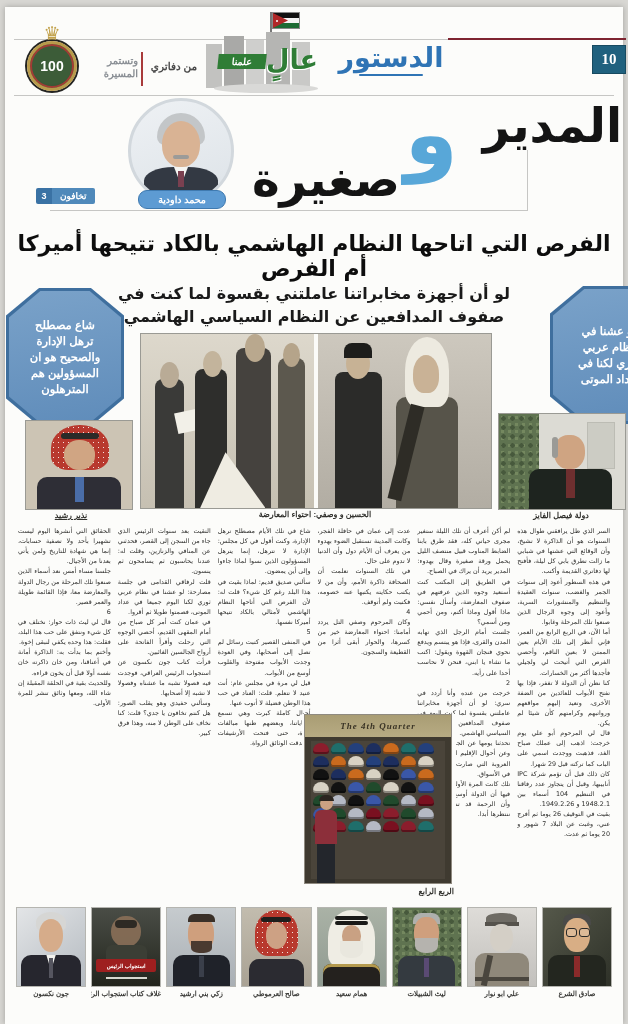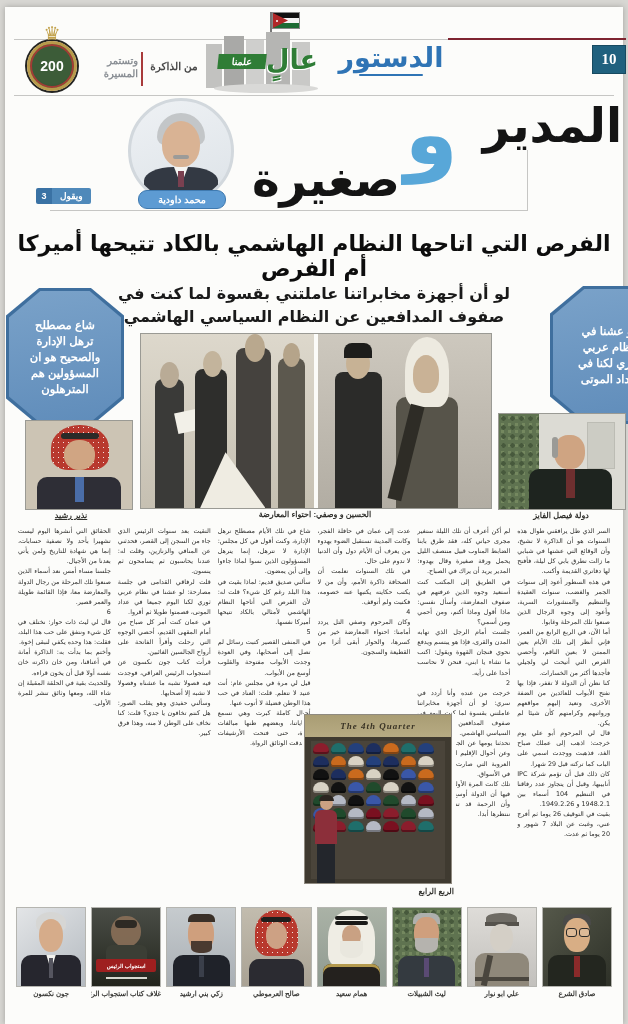--- a/index.html
+++ b/index.html
@@ -109,29 +109,29 @@
     <div class="abs" style="left:6px;top:36px;width:16px;height:44px;background:#c2c2c0;"></div>
     <div class="abs" style="left:24px;top:28px;width:20px;height:52px;background:#a9a9a7;"></div>
     <div class="abs" style="left:46px;top:32px;width:18px;height:48px;background:#cfcfcd;"></div>
     <div class="abs" style="left:66px;top:24px;width:24px;height:56px;background:#b5b5b3;"></div>
     <div class="abs" style="left:92px;top:34px;width:18px;height:46px;background:#c9c9c7;"></div>
     <div class="abs" style="left:14px;top:76px;width:104px;height:9px;background:#d9d9d7;border-radius:50%;"></div>
     <div class="abs" style="left:18px;top:46px;width:48px;height:15px;background:#2f7d36;transform:skewX(-6deg);display:flex;align-items:center;justify-content:center;color:#fff;font:bold 9.5px 'Liberation Sans',sans-serif;direction:rtl;">علمنا</div>
     <div class="abs" style="left:66px;top:36px;font:bold 27px 'DejaVu Sans',sans-serif;color:#2f7d36;text-shadow:1px 1px 0 #fff, -1px 1px 0 #fff;direction:rtl;">عالٍ</div>
   </div>
 
-  <div class="from-memory">من الذاكرة</div>
+  <div class="from-memory">من دفاتري</div>
   <div class="vbar"></div>
   <div class="march">وتستمر
 المسيرة</div>
 
   <div class="centennial">
     <div class="crown">♛</div>
     <div class="ring">
-        <span>200</span>
+        <span>100</span>
       </div>
   </div>
 
   <div class="rule" style="left:14px;top:95px;width:600px;"></div>
 
   <div class="abs" style="left:250px;top:102px;width:372px;height:106px;">
     <div class="title-part" style="top:0;right:0;">المدير</div>
     <div class="title-waw" style="top:-6px;right:164px;">و</div>
     <div class="title-part" style="top:54px;right:222px;">صغيرة</div>
   </div>
@@ -143,21 +143,21 @@
     <div class="abs" style="left:31px;top:20px;width:38px;height:46px;background:#d9b394;border-radius:50% 50% 46% 46%;"></div>
     <div class="abs" style="left:42px;top:54px;width:16px;height:4px;background:#9b9b99;border-radius:2px;"></div>
     <div class="abs" style="left:13px;top:66px;width:74px;height:34px;background:#333943;border-radius:40% 40% 0 0;"></div>
     <div class="abs" style="left:43px;top:66px;width:14px;height:18px;background:#f5f5f2;clip-path:polygon(0 0,100% 0,50% 100%);"></div>
     <div class="abs" style="left:47px;top:70px;width:6px;height:16px;background:#7a4050;"></div>
   </div>
   <div class="name-badge">محمد داودية</div>
 
   <div class="episode">
     <div class="num">3</div>
-    <div class="lbl">ويقول</div>
+    <div class="lbl">تخافون</div>
   </div>
 
   <h1 class="headline" style="margin:0;">الفرص التي اتاحها النظام الهاشمي بالكاد تتيحها أميركا أم الفرص</h1>
   <div class="subheadline">لو أن أجهزة مخابراتنا عاملتني بقسوة لما كنت في
 صفوف المدافعين عن النظام السياسي الهاشمي</div>
 
   <div class="octa" style="left:504px;top:286px;margin-left:46px;">
     <div class="inner">
         <div class="txt">لو عشنا في
 نظام عربي

